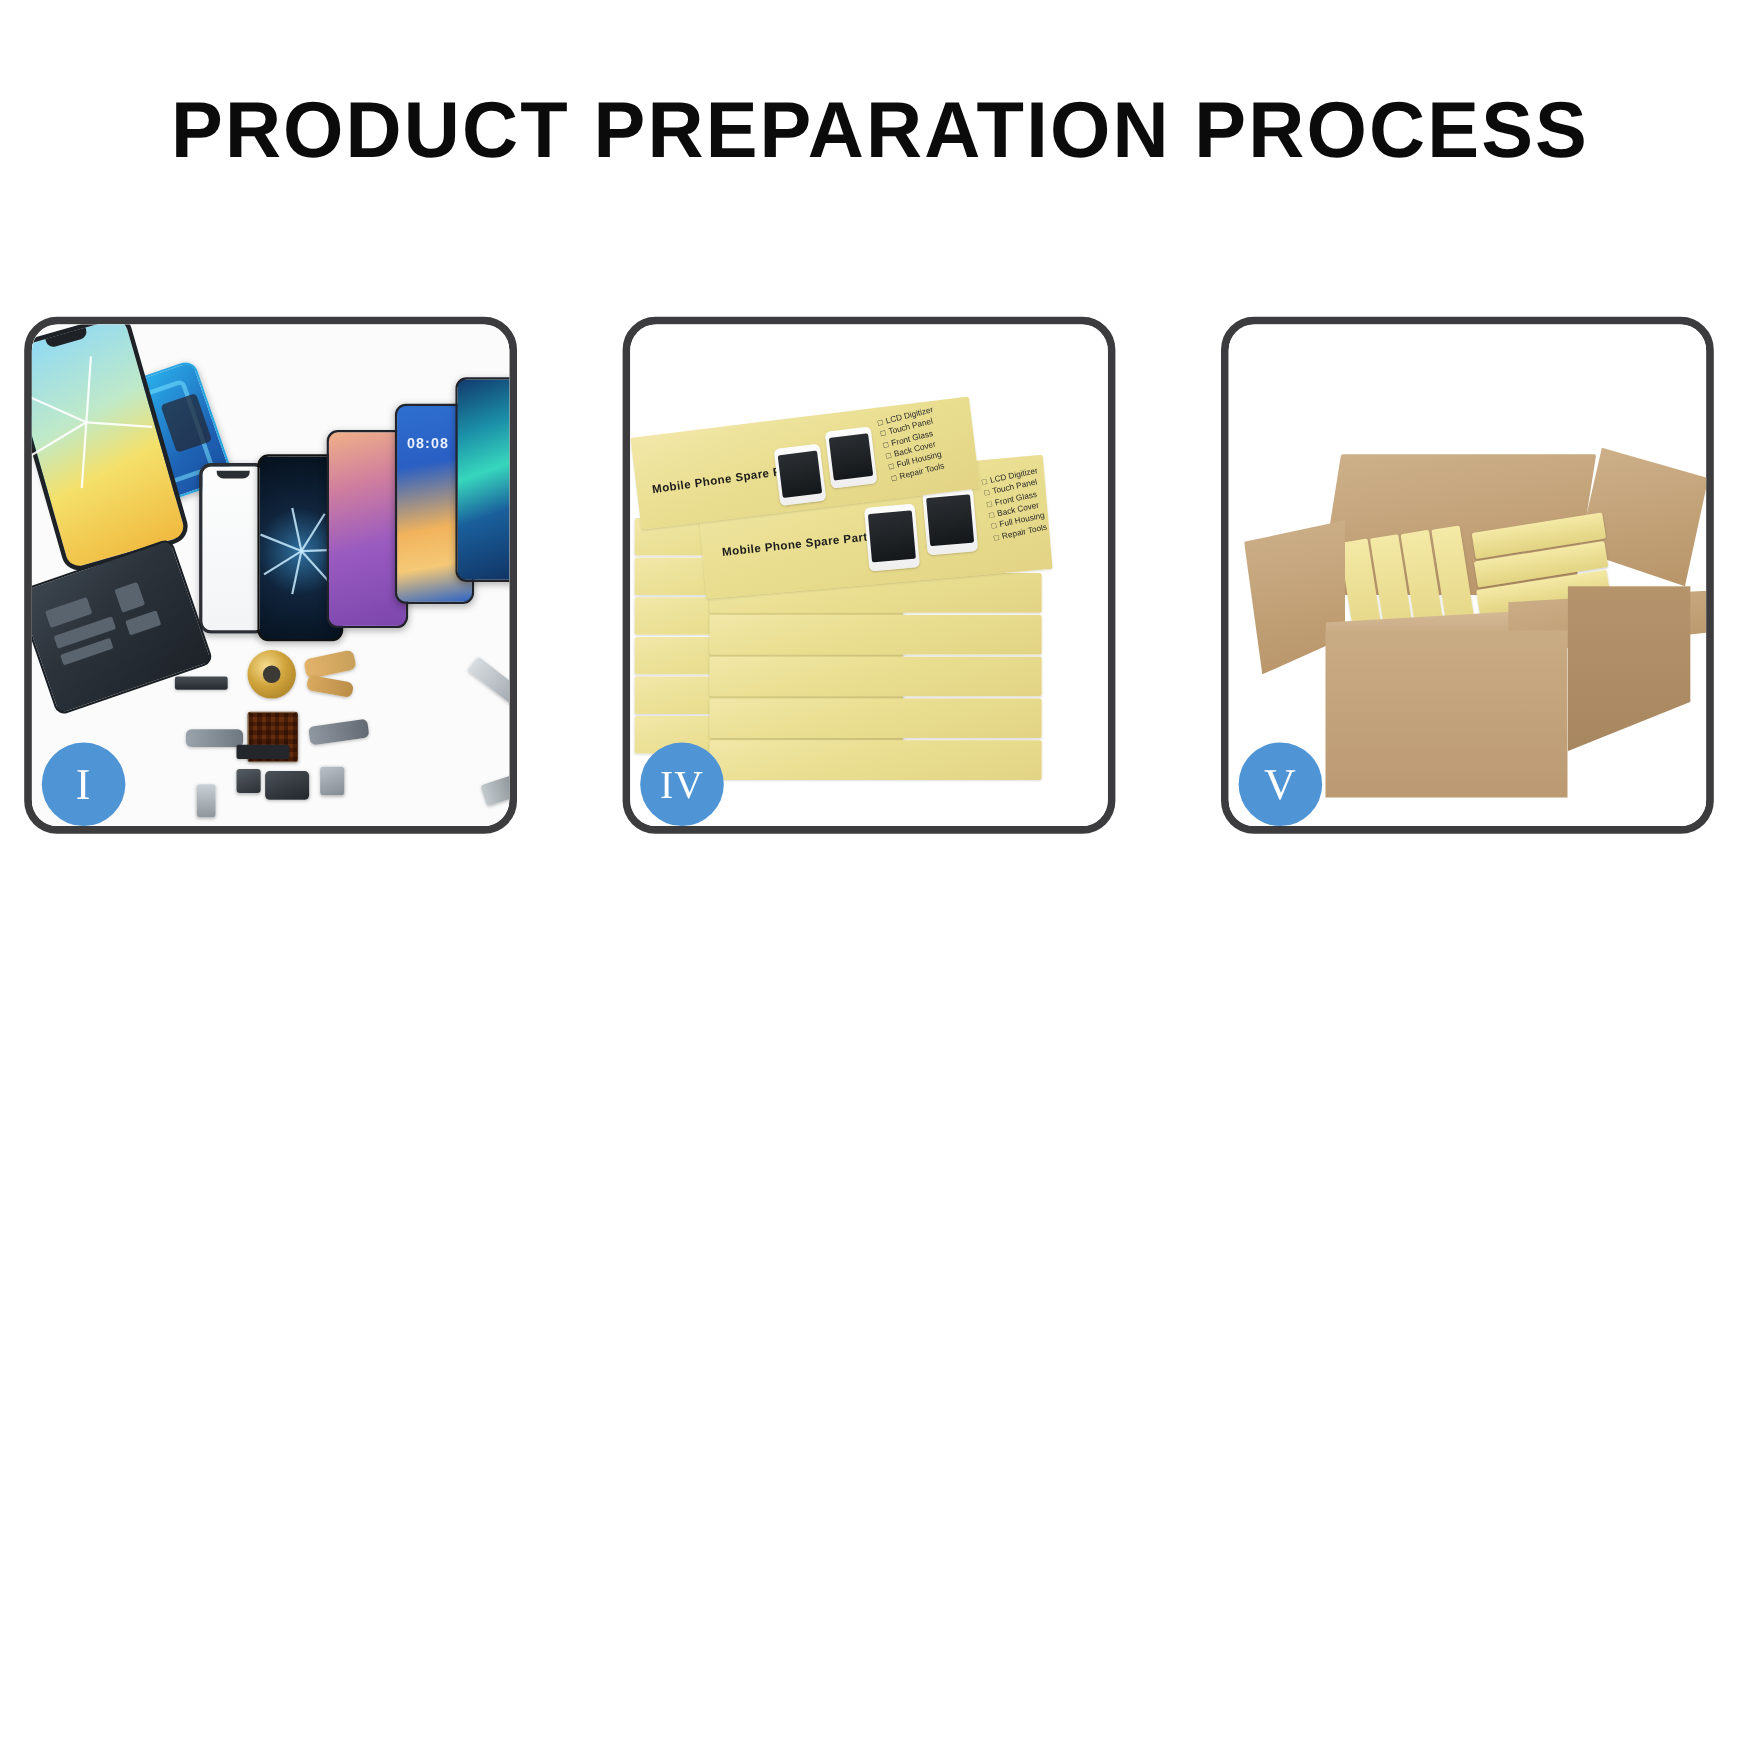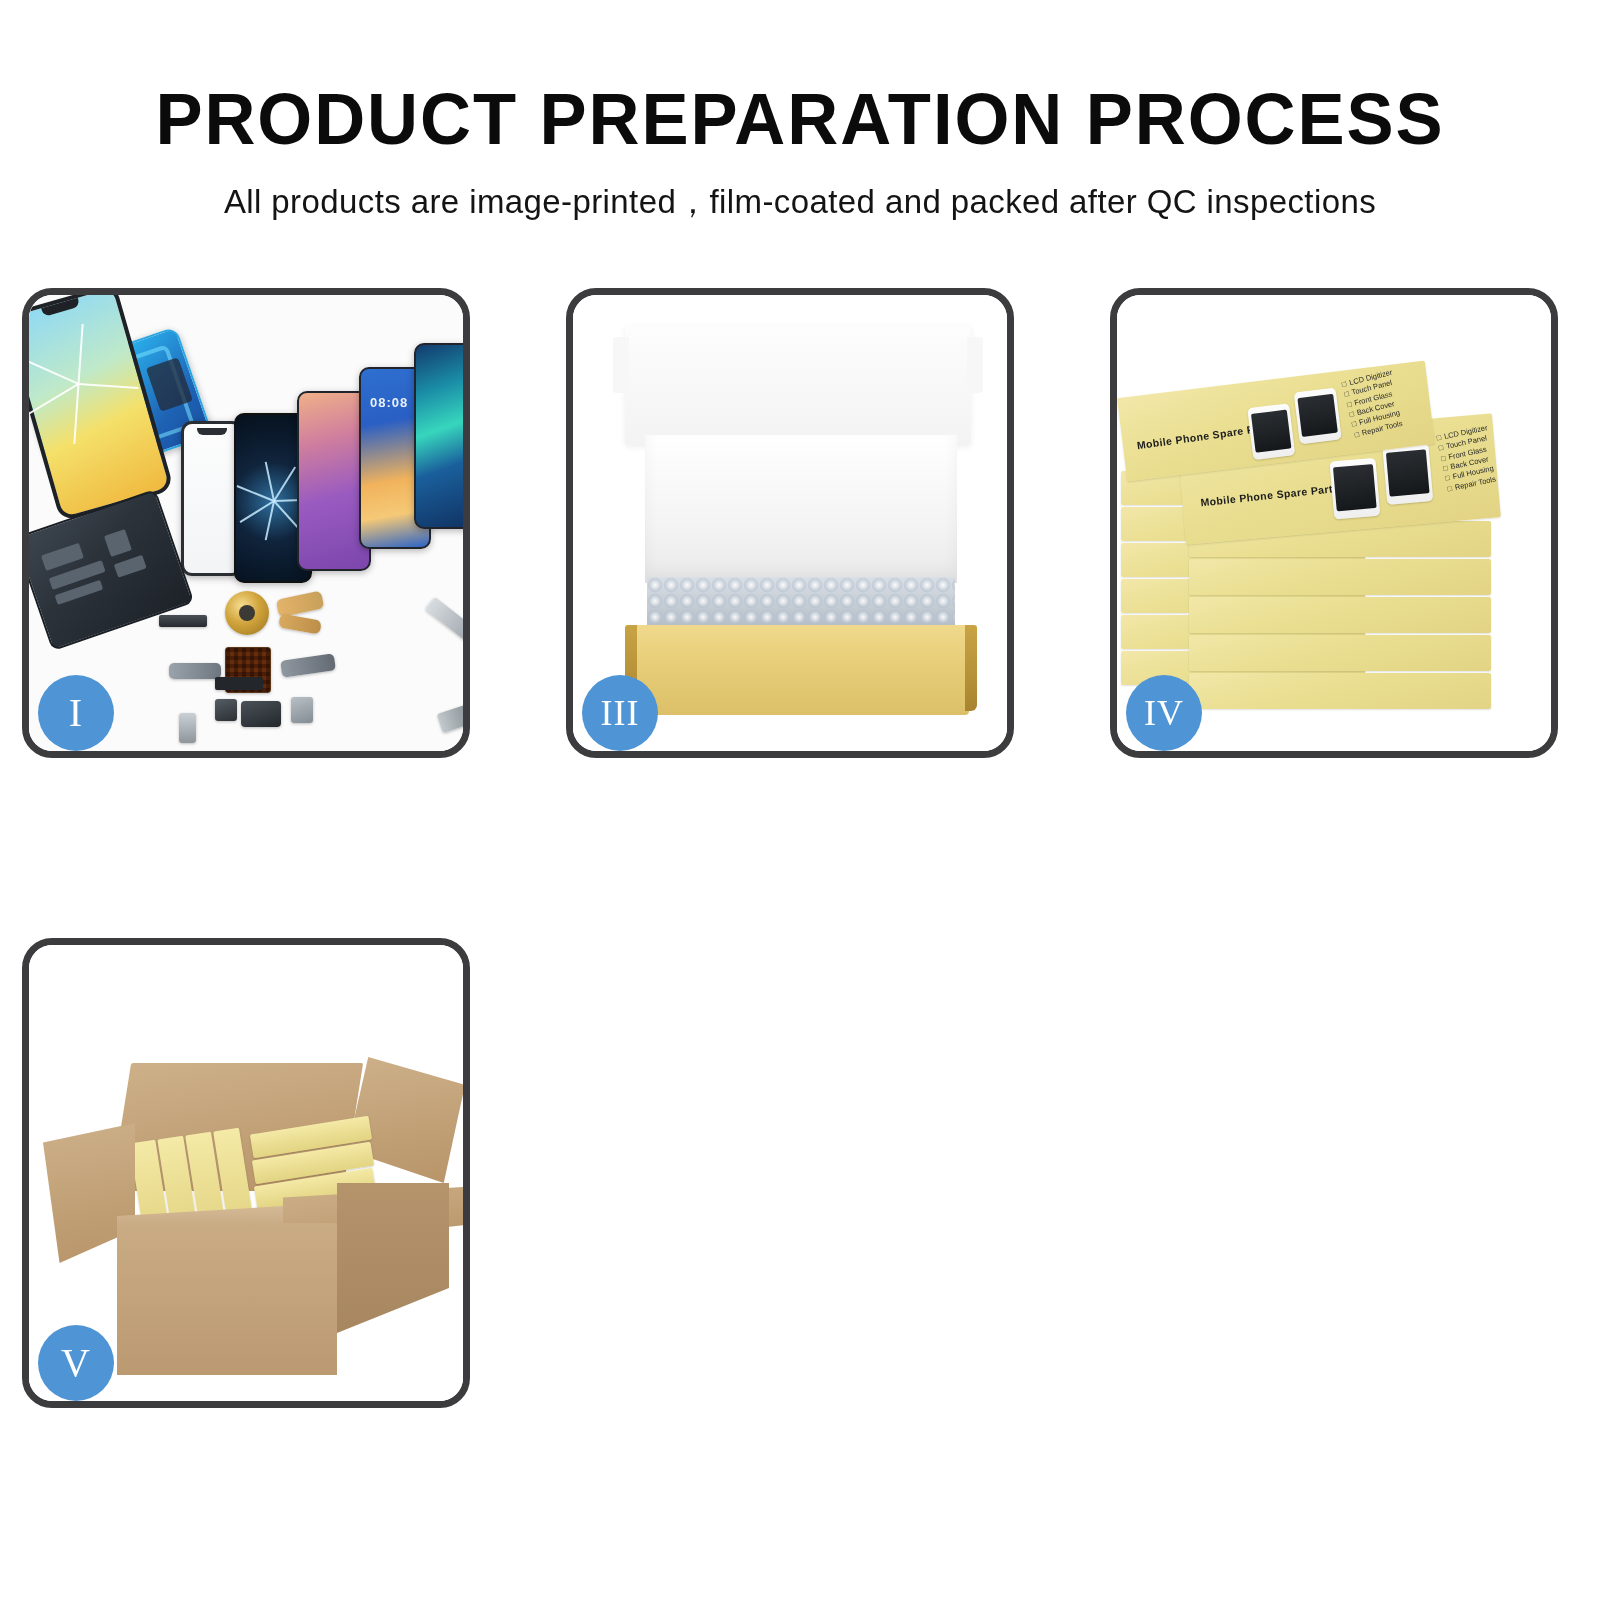--- a/index.html
+++ b/index.html
@@ -369,21 +369,20 @@
     clip-path: polygon(40% 0, 100% 26%, 70% 92%, 0 64%);
   }
 </style>
 </head>
 <body>
 
 <div id="page">
 
   <div class="header">
     <div class="main-title">PRODUCT PREPARATION PROCESS</div>
-    <div class="sub-title">All products are image-printed，film-coated and packed after QC inspections</div>
   </div>
 
   <div class="grid">
 
     <div class="panel">
       <div class="panel-inner">
         <div class="scene-parts">
           <div class="ph adhesive"></div>
           <div class="ph glass-protector"></div>
 
@@ -435,31 +434,20 @@
           <div class="cmp battcon"></div>
           <div class="cmp smallsq"></div>
           <div class="cmp tweezer"></div>
           <div class="cmp screws"></div>
         </div>
       </div>
       <div class="badge">I</div>
     </div>
 
 
-    <div class="panel">
-      <div class="panel-inner">
-        <div class="scene-mailer">
-          <div class="mailer-lid"></div>
-          <div class="mailer-foam"></div>
-          <div class="mailer-bubble"></div>
-          <div class="mailer-tray"></div>
-        </div>
-      </div>
-      <div class="badge wide">III</div>
-    </div>
 
     <div class="panel">
       <div class="panel-inner">
         <div class="scene-stack">
 
           <div class="gbox" style="left:4px;top:176px;width:244px;height:34px;">
               <div class="top"></div>
             </div>
           <div class="gbox" style="left:4px;top:212px;width:244px;height:34px;">
               <div class="top"></div>

